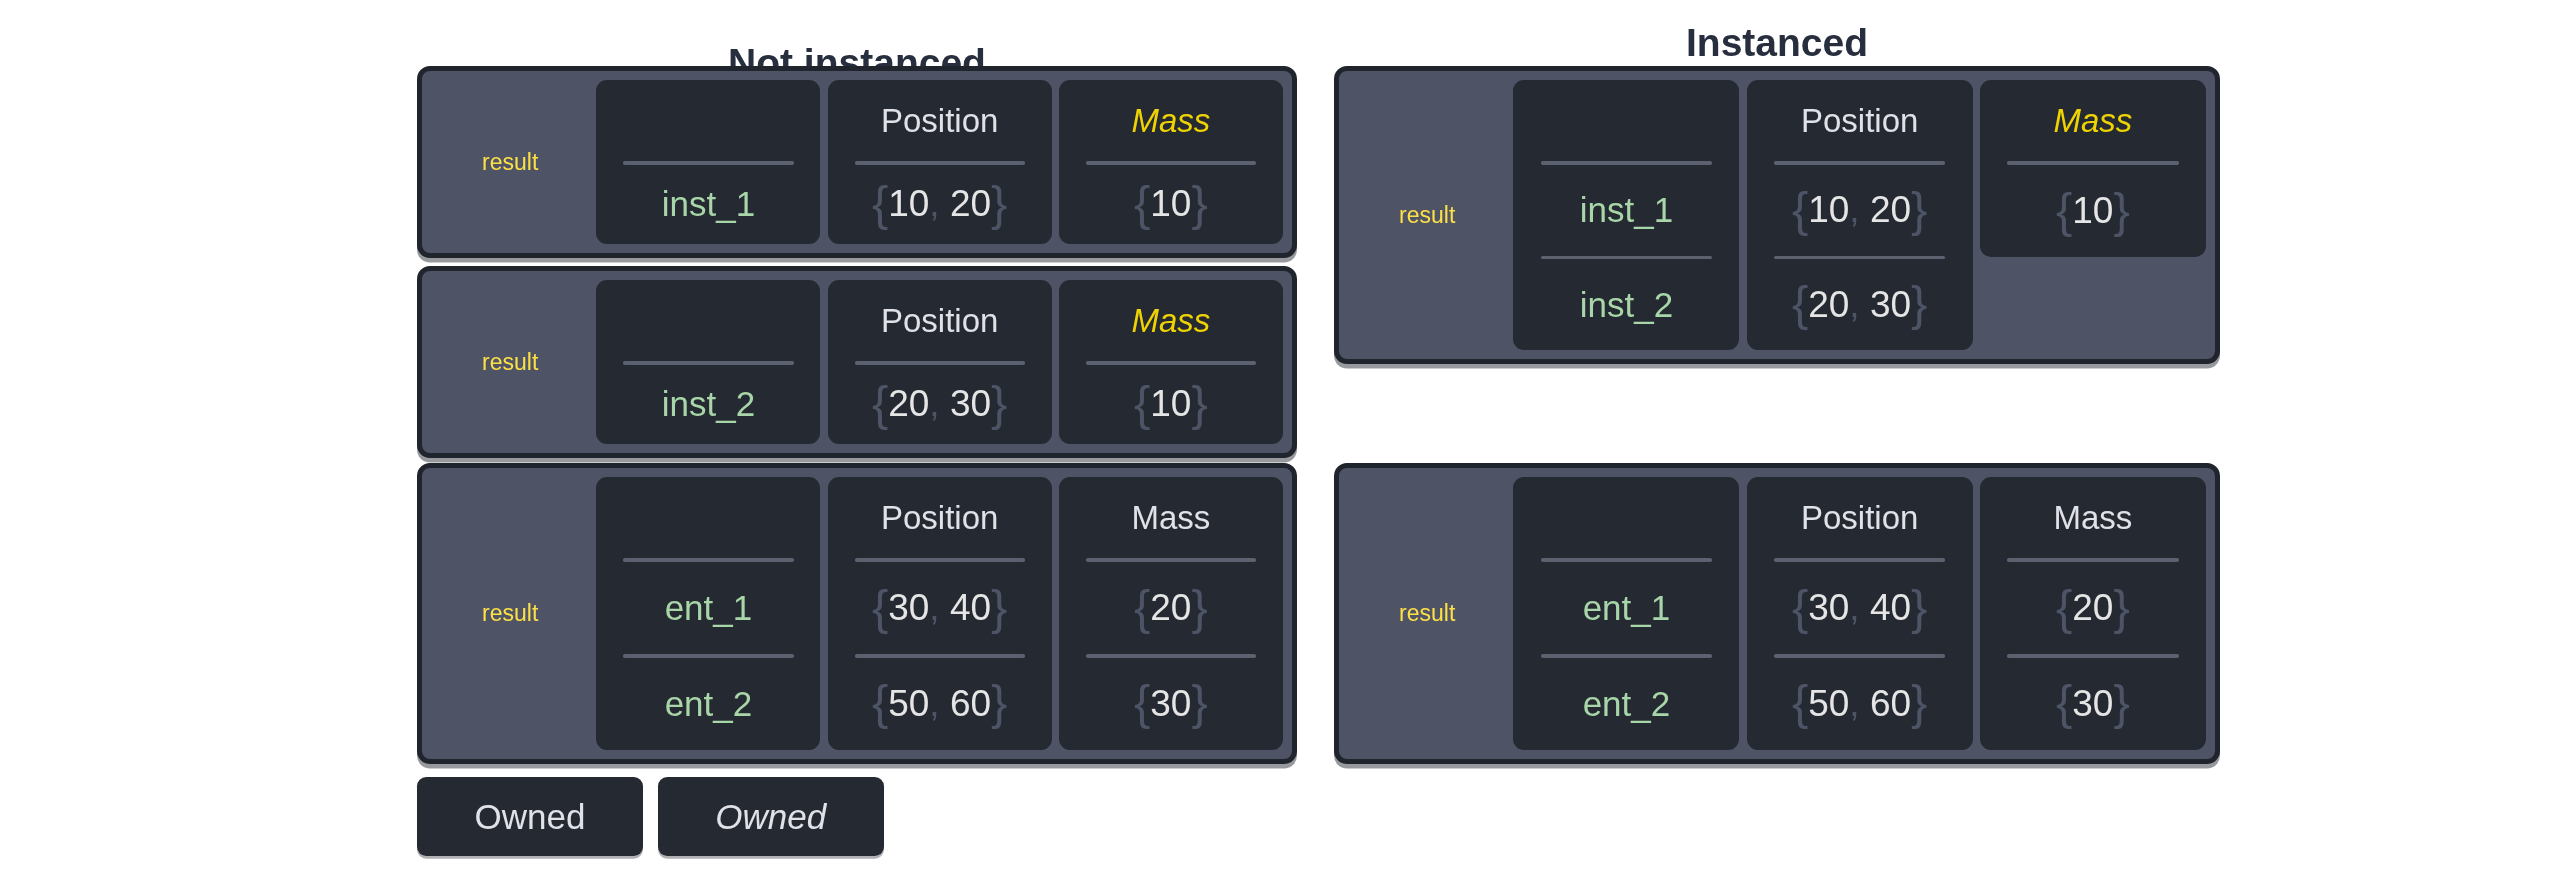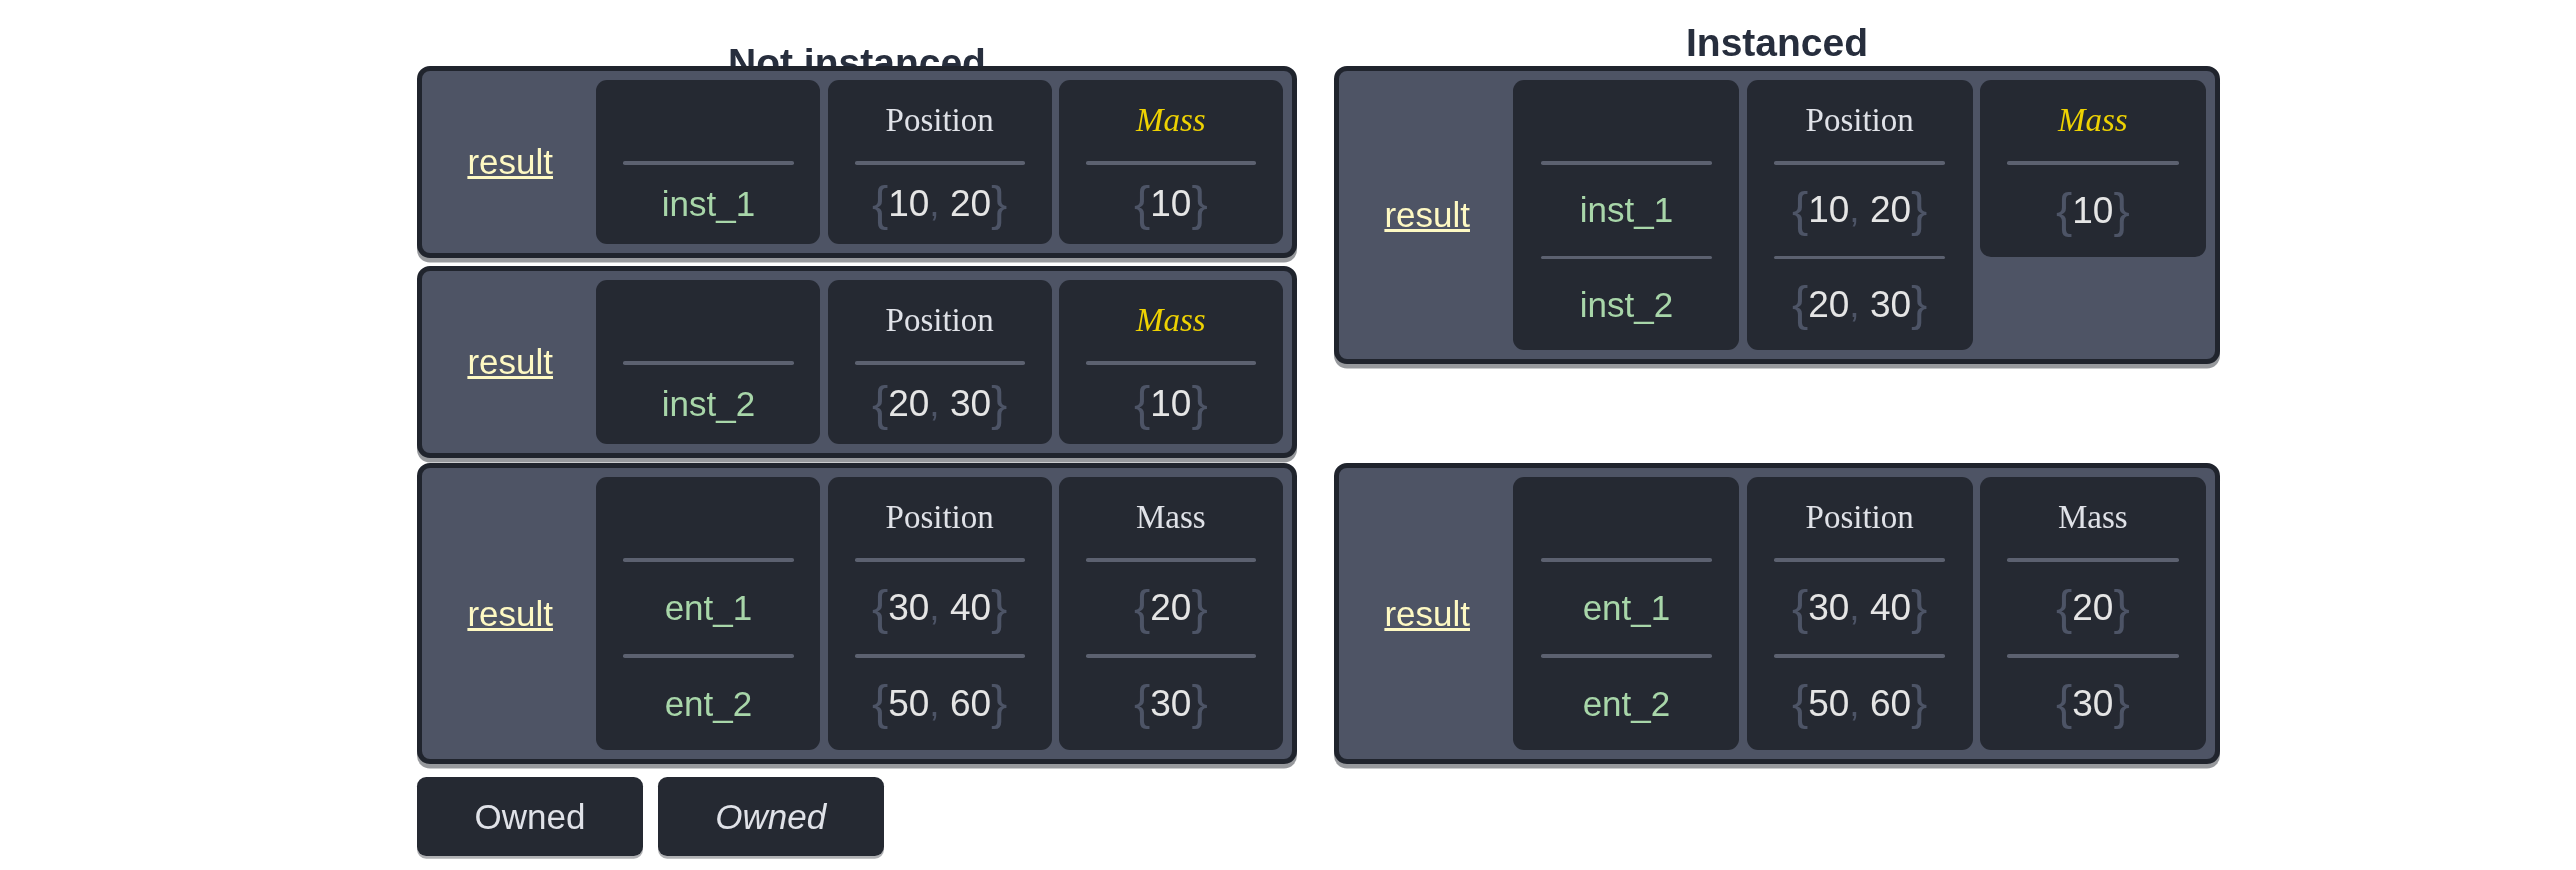--- a/index.html
+++ b/index.html
@@ -12,30 +12,30 @@
     letter-spacing:0px;
   }
   .table{
     position:absolute;box-sizing:border-box;background:#4e5465;
     border:5.5px solid #20242d;border-radius:13px;
     box-shadow:0 4.6px 0 rgba(25,29,38,0.45);
     display:flex;flex-direction:row;align-items:stretch;gap:7.3px;padding:9.2px;
   }
   .result{
     width:158px;flex:0 0 auto;display:flex;align-items:center;justify-content:center;
-    color:#fef9c3;font-size:35px;text-decoration:underline;
+    color:#fde047;font-size:23px;
   }
   .col{
     flex:1 1 0;background:#252932;border-radius:11px;
     display:flex;flex-direction:column;align-items:center;min-width:0;
   }
   .col.short{align-self:flex-start;height:177px;}
   .hdr{
     height:81px;flex:0 0 auto;display:flex;align-items:center;justify-content:center;
-    font-size:33px;color:#e0e2e8;width:100%;font-family:Liberation Serif, serif;
+    font-size:33px;color:#e0e2e8;width:100%;
   }
   .hdr.shared, .shared-text{color:#eed202;font-style:italic;}
   .divider{flex:0 0 auto;height:3.7px;width:76%;background:#5c6170;border-radius:1.8px;}
   .cell{
     flex:1 1 0;display:flex;align-items:center;justify-content:center;width:100%;
     font-size:37px;color:#a8d6a9;border-radius:27px;
   }
   .cell.name{font-size:35px;}
   .brace{color:#4d5466;font-size:1.32em;font-weight:400;line-height:1;position:relative;top:-0.02em;}
   .sep{color:#4d5466;white-space:pre;}

